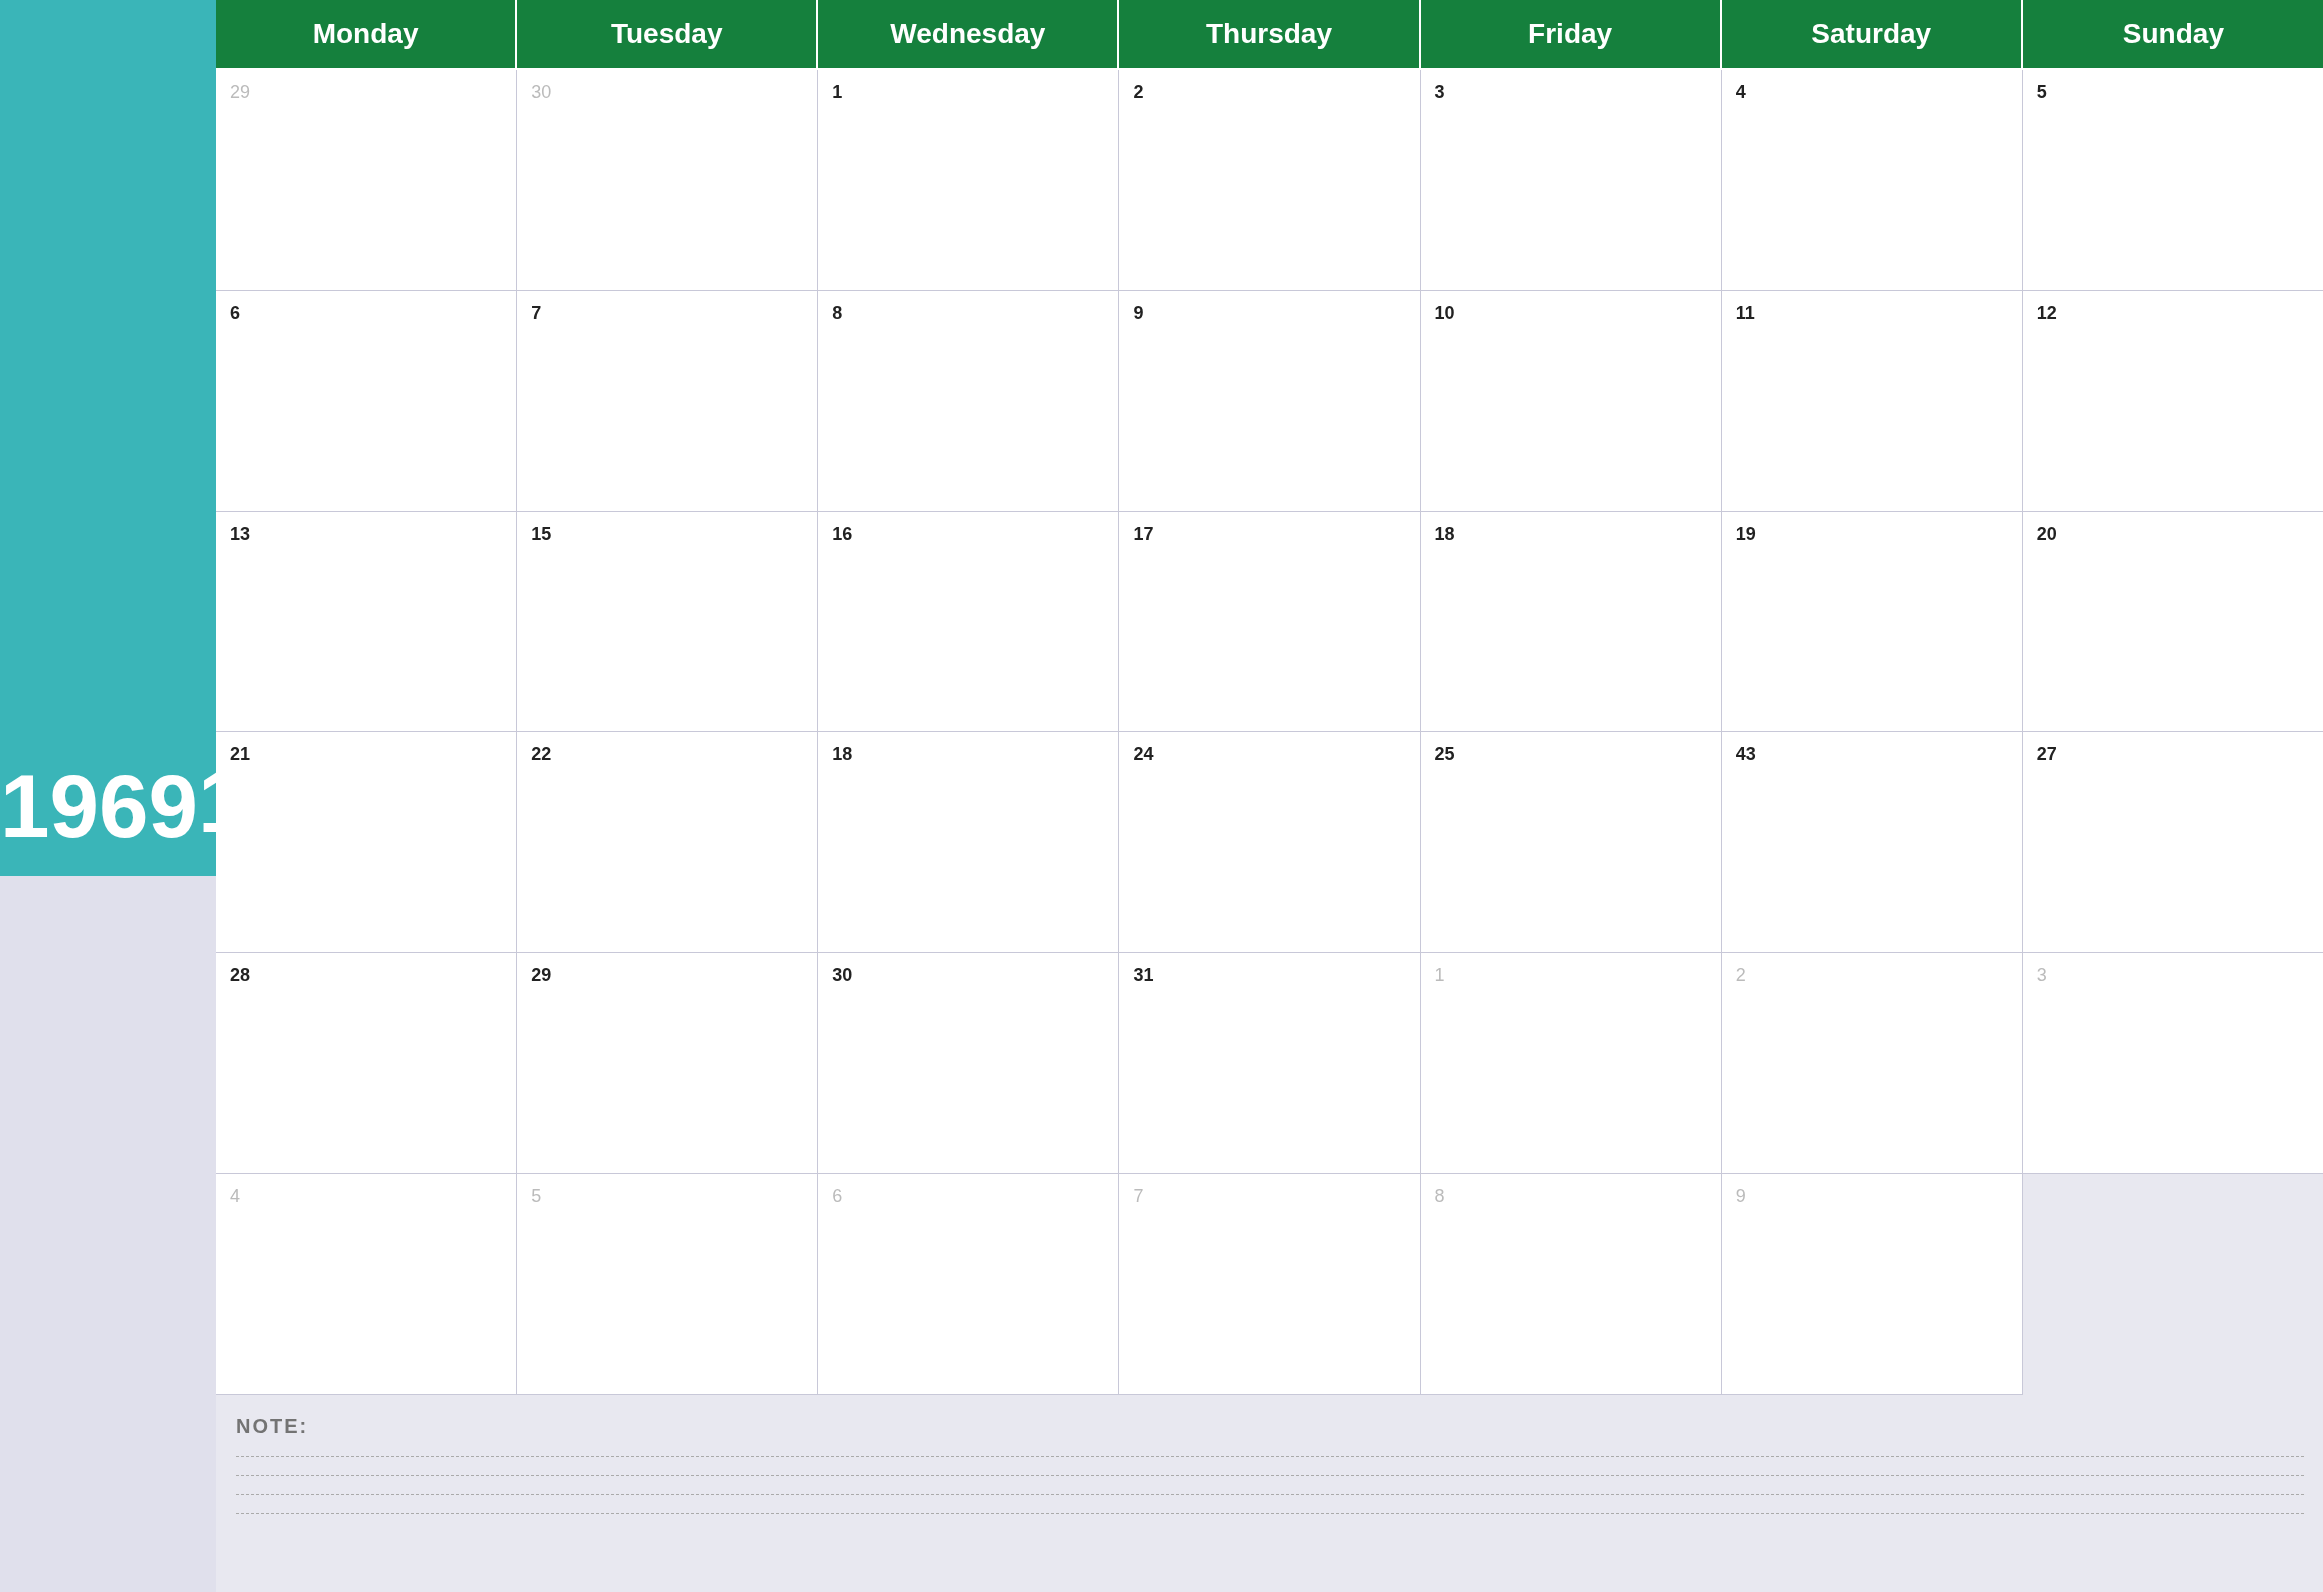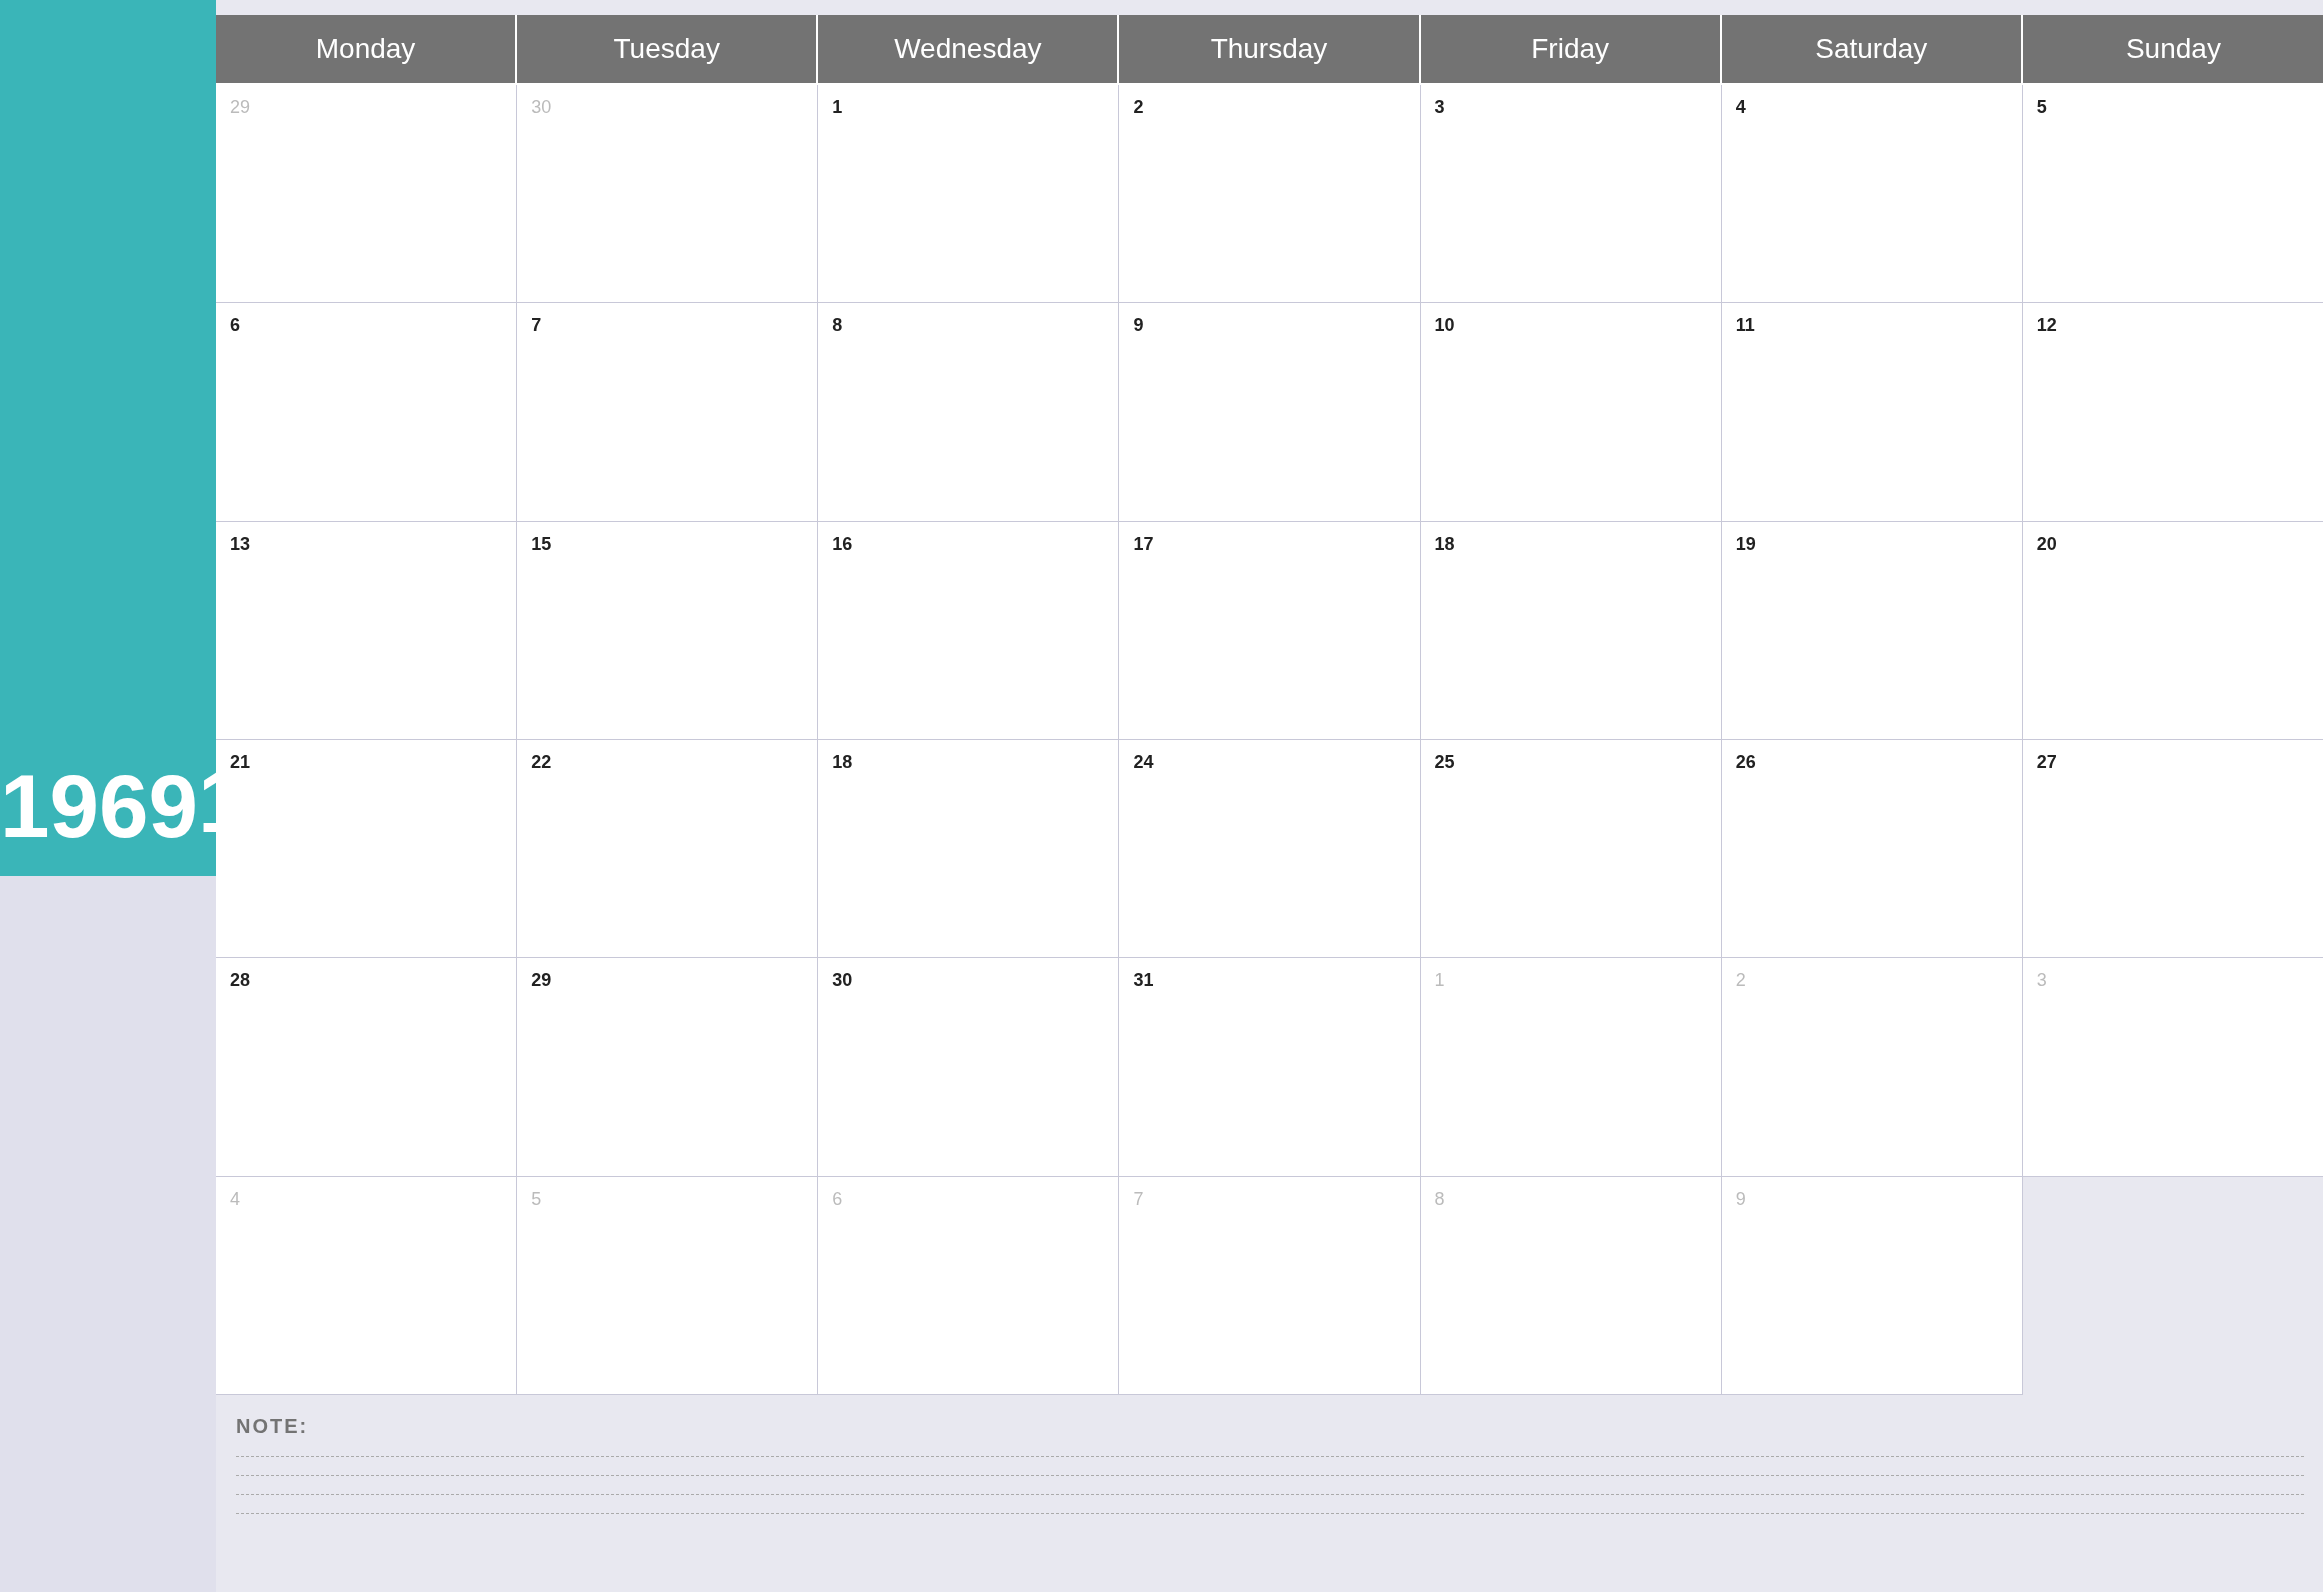--- a/index.html
+++ b/index.html
@@ -72,29 +72,28 @@
       display: flex;
       flex-direction: column;
     }
 
     .header-row {
       display: grid;
       grid-template-columns: repeat(7, 1fr);
     }
 
     .header-cell {
-      background: #737373;
+      background: #15803d;
       color: #fff;
       font-size: 28px;
-      font-weight: normal;
+      font-weight: bold;
       text-align: center;
       padding: 18px 10px;
       border-right: 2px solid #fff;
       border-bottom: 2px solid #fff;
-      margin-top: 15px;
     }
 
     .header-cell:last-child {
       border-right: none;
     }
 
     .days-grid {
       display: grid;
       grid-template-columns: repeat(7, 1fr);
       grid-template-rows: repeat(6, 1fr);
@@ -243,21 +242,21 @@
           <div class="day-cell">
             <div class="day-number">18</div>
           </div>
           <div class="day-cell">
             <div class="day-number">24</div>
           </div>
           <div class="day-cell">
             <div class="day-number">25</div>
           </div>
           <div class="day-cell">
-            <div class="day-number">26</div>
+            <div class="day-number">43</div>
           </div>
           <div class="day-cell">
             <div class="day-number">27</div>
           </div>
           <div class="day-cell">
             <div class="day-number">28</div>
           </div>
           <div class="day-cell">
             <div class="day-number">29</div>
           </div>

